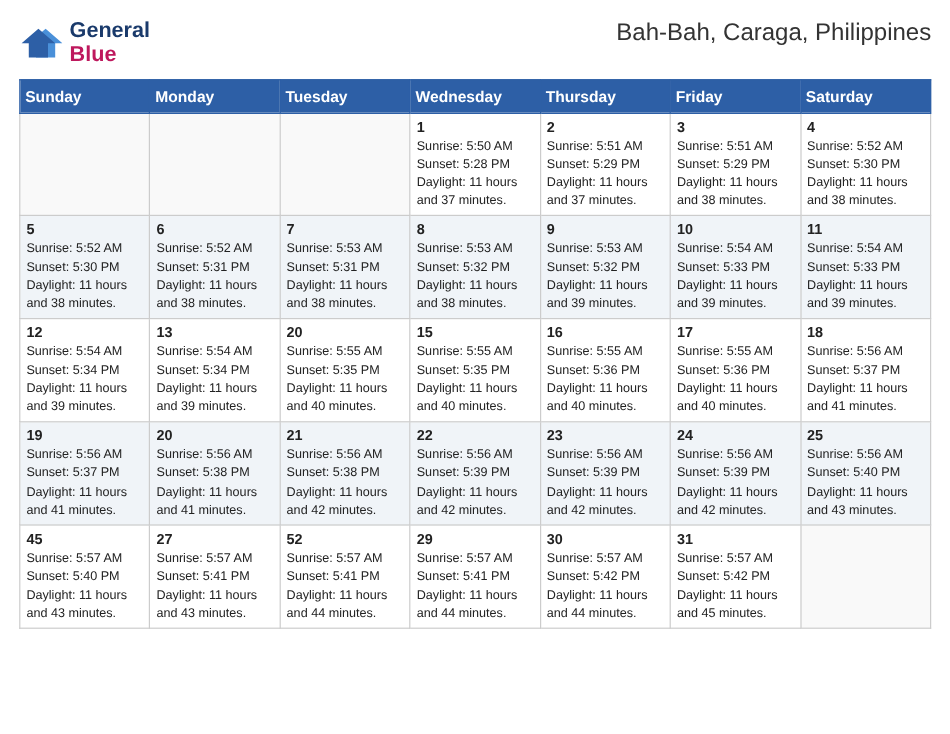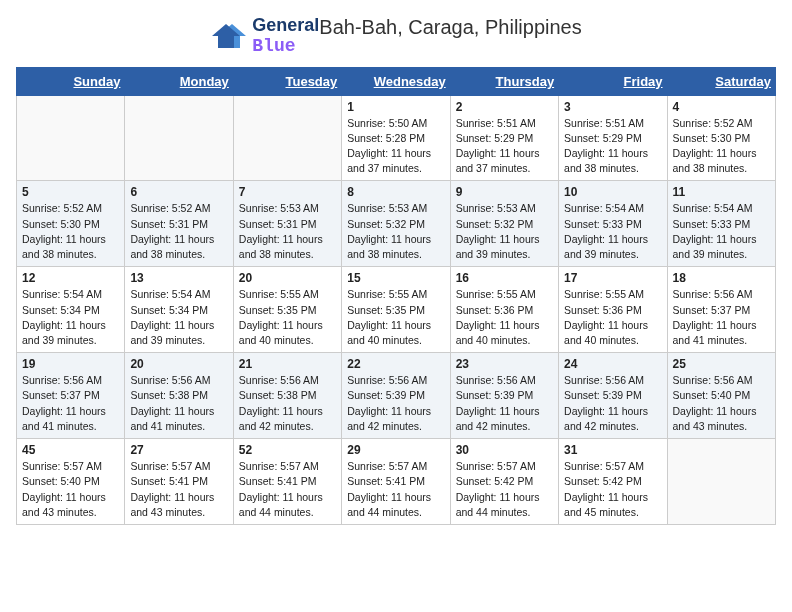--- a/index.html
+++ b/index.html
@@ -5,38 +5,37 @@
     * { box-sizing: border-box; margin: 0; padding: 0; }
     body {
       font-family: Arial, sans-serif;
       background: #fff;
       width: 792px;
       min-height: 612px;
       padding: 16px;
     }
     .header {
       display: flex;
-      justify-content: center;
+      justify-content: space-between;
       align-items: flex-start;
       margin-bottom: 10px;
     }
     .logo {
       display: flex;
       align-items: center;
       gap: 6px;
     }
     .logo-text {
       font-size: 18px;
       font-weight: bold;
       color: #1a3a6b;
       line-height: 1.1;
     }
     .logo-text span {
-      color: #8b5cf6;
-      font-family: Liberation Mono, monospace;
+      color: #be185d;
     }
     .logo-icon {
       width: 36px;
       height: 28px;
     }
     .title-block {
       text-align: right;
     }
     .title-block h1 {
       font-size: 32px;
@@ -52,23 +51,22 @@
       width: 100%;
       border-collapse: collapse;
       border: 1px solid #ccc;
     }
     .calendar th {
       background: #2d5fa6;
       color: #fff;
       font-size: 13px;
       font-weight: bold;
       padding: 6px 4px;
-      text-align: right;
+      text-align: left;
       border: 1px solid #2d5fa6;
-      text-decoration: underline;
     }
     .calendar td {
       vertical-align: top;
       border: 1px solid #ccc;
       padding: 4px 5px;
       font-size: 10.5px;
       color: #222;
       min-height: 80px;
       width: calc(100% / 7);
     }

